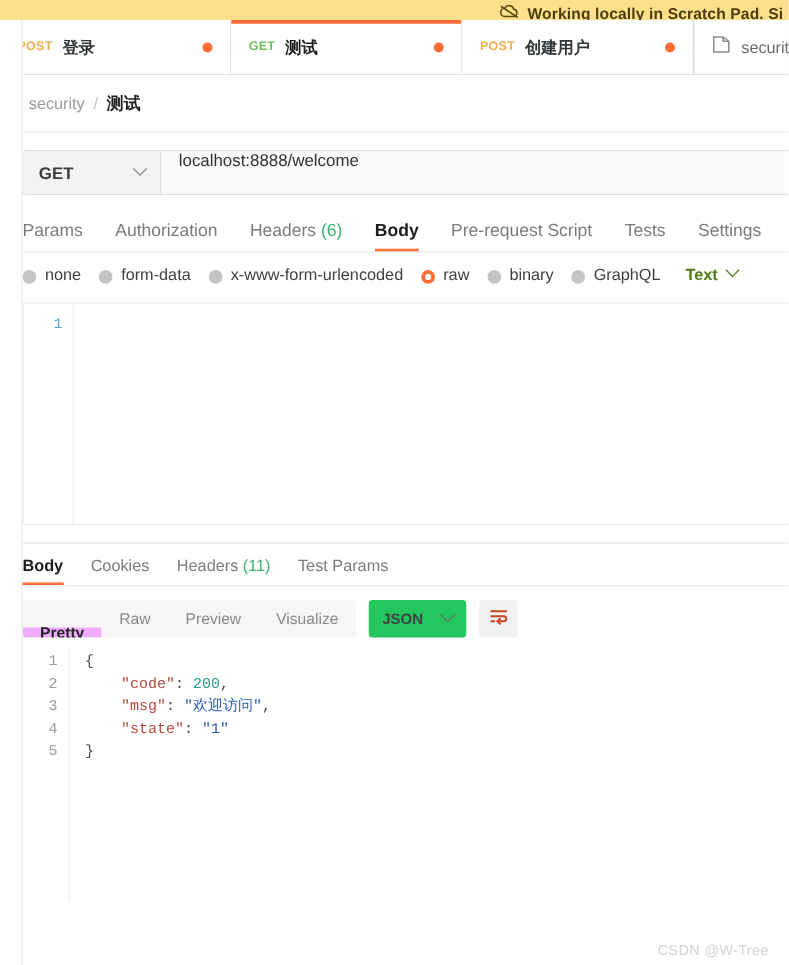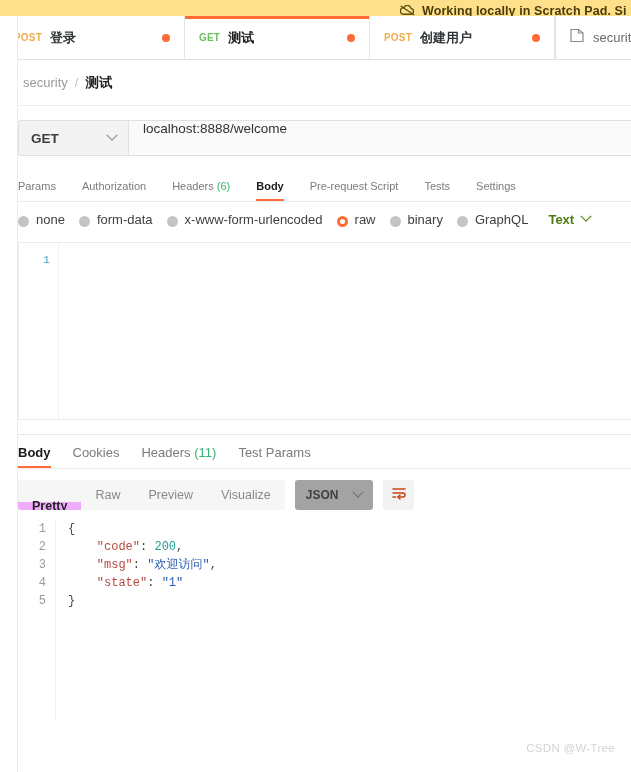--- a/index.html
+++ b/index.html
@@ -173,21 +173,21 @@
     display: flex;
     align-items: flex-end;
     gap: 26px;
     height: 34px;
     margin: 12px 0 0 18px;
     padding-right: 18px;
     border-bottom: 1px solid #ececec;
   }
   .reqtab {
     position: relative;
-    font-size: 11px;
+    font-size: 14px;
     color: #7b7b7b;
     padding-bottom: 9px;
     cursor: pointer;
     white-space: nowrap;
   }
   .reqtab.active { color: #1b1b1b; font-weight: 700; }
   .reqtab.active::after {
     content: "";
     position: absolute;
     left: 0; right: 0; bottom: 0;
@@ -327,21 +327,21 @@
     font-weight: 700;
     margin-top: 22px;
   }
   .fmtsel {
     display: flex;
     align-items: center;
     justify-content: space-between;
     gap: 16px;
     height: 30px;
     padding: 0 11px;
-    background: #a3a3a3;
+    background: #22c55e;
     border-radius: 3px;
     cursor: pointer;
   }
   .fmtsel .ftxt {
     font-size: 12px;
     font-weight: 700;
     color: #404040;
   }
   .fmtsel .chev { color: #6f6f6f; }
   .wrapbtn {
@@ -389,21 +389,21 @@
     left: 0; top: 16px; bottom: 0;
     width: 18px;
     background: #ffffff;
     border-right: 1px solid #ececec;
     pointer-events: none;
   }
 
   .watermark {
     position: absolute;
     right: 16px;
-    bottom: 18px;
+    bottom: 5px;
     font-size: 11.5px;
     color: #d3d3d3;
     letter-spacing: .3px;
   }
 </style>
 </head>
 <body>
 
 <div class="banner">
   <div class="banner-inner">

